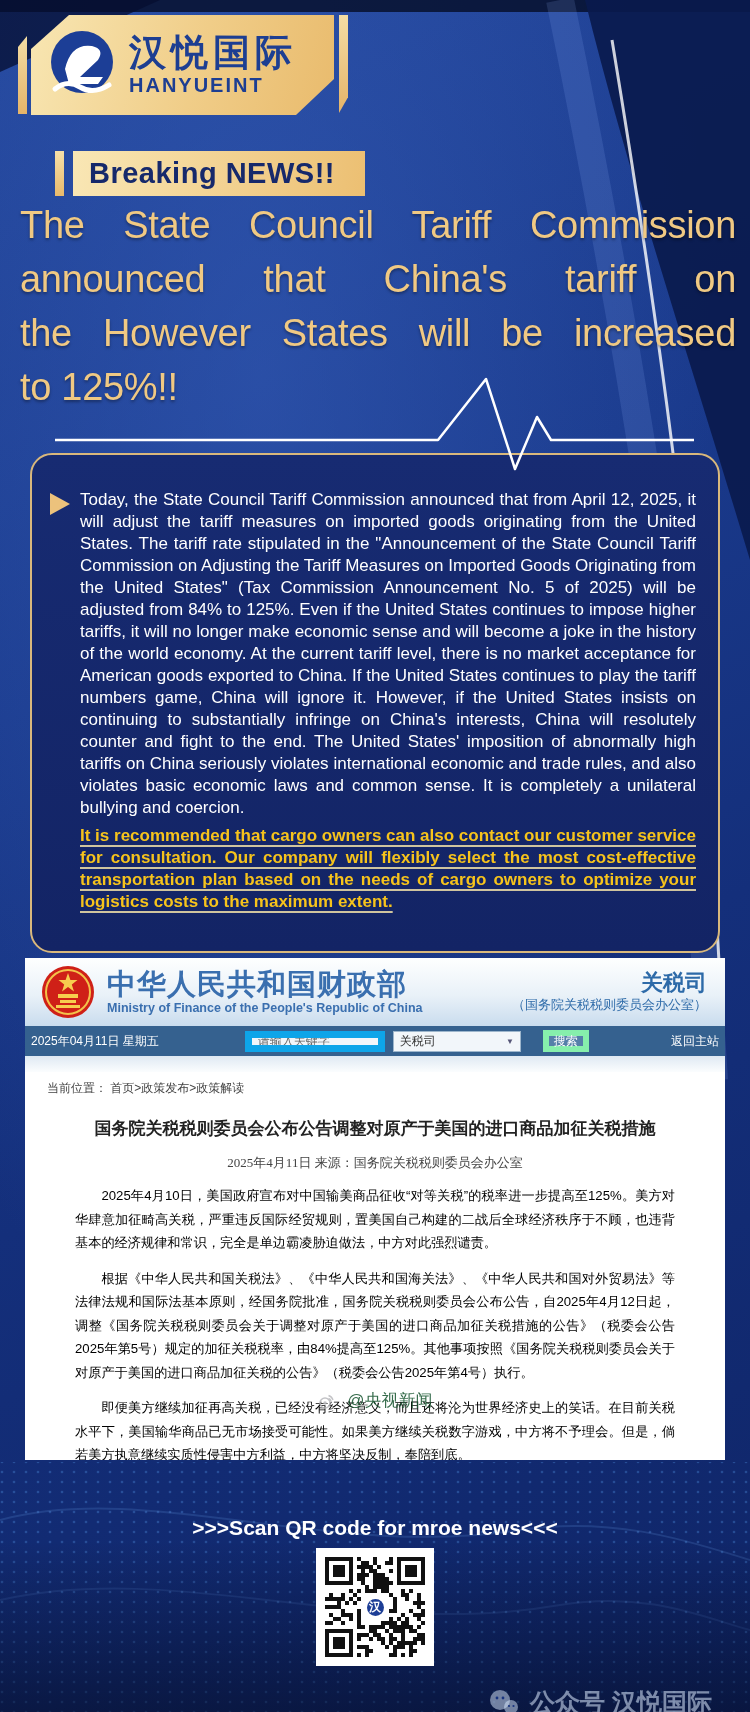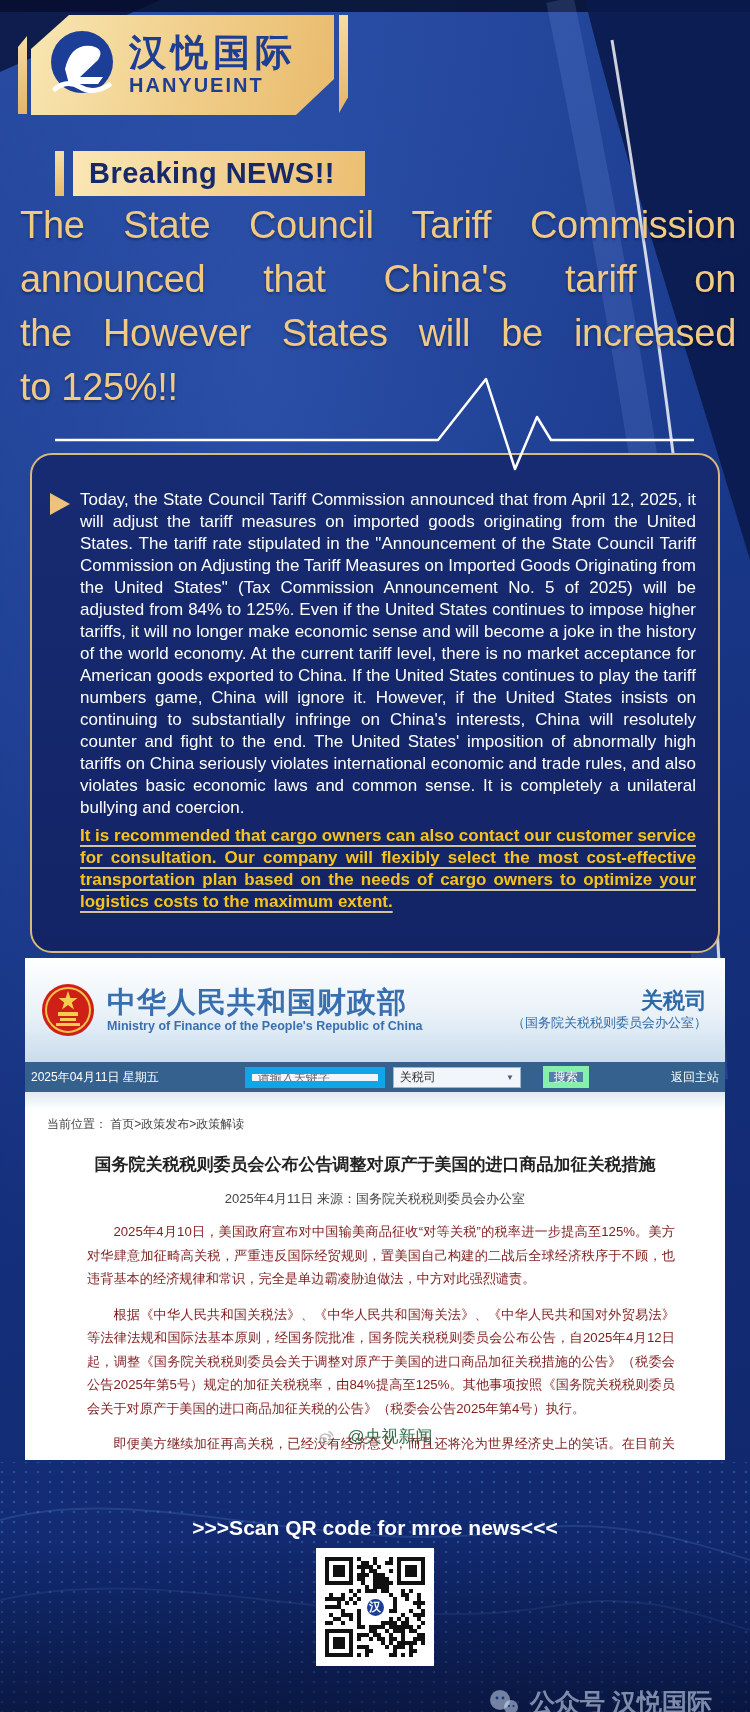--- a/index.html
+++ b/index.html
@@ -40,21 +40,21 @@
     background:linear-gradient(180deg,#172b72 0%,#132465 100%);
     border:2px solid #d9b87c;border-radius:22px;
     padding:34px 22px 4px 48px;overflow:hidden;}
   .ann-bullet{position:absolute;left:18px;top:38px;width:0;height:0;
     border-left:20px solid #ecc27c;border-top:11px solid transparent;border-bottom:11px solid transparent;}
   .ann-text{margin:0;color:#ffffff;font-size:17px;line-height:22px;text-align:justify;}
   .ann-reco{margin:6px 0 0 0;color:#f6c31c;font-weight:700;font-size:17px;line-height:22px;text-align:justify;
     text-decoration:underline;text-decoration-color:#cfc49e;text-decoration-thickness:2px;text-underline-offset:4px;}
   
   .site-card{left:25px;top:958px;width:700px;height:502px;background:#fff;z-index:2;overflow:hidden;}
-  .site-header{height:104px;display:flex;align-items:center;padding:0 18px 0 16px;
+  .site-header{height:68px;display:flex;align-items:center;padding:0 18px 0 16px;
     background:linear-gradient(180deg,#feffff 0%,#e9f1f8 55%,#c9dcee 100%);}
   .site-title-cn{font-size:29px;font-weight:700;color:#3a6faf;letter-spacing:1px;line-height:32px;}
   .site-title-en{font-size:12.5px;font-weight:700;color:#3a6faf;line-height:16px;}
   .site-dept{margin-left:auto;text-align:right;color:#2d6aa8;}
   .site-dept-name{font-size:22px;font-weight:700;line-height:26px;}
   .site-dept-sub{font-size:13px;line-height:18px;}
   .site-nav{height:30px;background:#35618f;display:flex;align-items:center;padding:0 6px;color:#fff;}
   .nav-date{font-size:12px;white-space:nowrap;}
   .nav-search{margin-left:86px;width:140px;height:21px;background:#f2f6fa;border:7px solid #0ea5e9;
     font-size:12px;padding:0 6px;color:#333;font-family:inherit;}
@@ -62,22 +62,22 @@
   .nav-select{margin-left:8px;width:128px;height:21px;background:#f2f6fa;border:1px solid #9db6cc;
     font-size:12px;color:#333;display:flex;align-items:center;padding:0 6px;}
   .nav-select .caret{margin-left:auto;font-size:8px;color:#557;}
   .nav-btn{margin-left:22px;width:46px;height:22px;background:#557fa9;border:6px solid #86efac;color:#fff;
     font-size:12px;display:flex;align-items:center;justify-content:center;}
   .nav-home{margin-left:auto;font-size:12px;color:#fff;text-decoration:none;}
   .site-strip{height:16px;background:linear-gradient(180deg,#dfe9f3,#fbfdfe);}
   .crumb{padding:8px 0 4px 22px;font-size:12px;color:#444;}
   .article{padding:0 50px;position:relative;}
   .art-title{margin-top:16px;font-size:17px;font-weight:700;color:#222;text-align:center;line-height:24px;}
-  .art-meta{margin-top:13px;font-size:13px;color:#444;text-align:center;}
-  .art-p{margin:12px 0 0 12px;font-size:13.2px;line-height:1.78;color:#7f1d1d;text-align:justify;text-indent:2em;}
+  .art-meta{margin-top:13px;font-size:13px;color:#444;text-align:center;font-family:Liberation Serif, serif;}
+  .art-p{margin:12px 0 0 0;font-size:13.2px;line-height:1.78;color:#000000;text-align:justify;text-indent:2em;}
   .art-watermark{position:absolute;left:0;right:0;top:272px;display:flex;align-items:center;justify-content:center;
     gap:12px;color:#14532d;font-size:17px;opacity:.85;pointer-events:none;}
   
   .qr-caption{left:0;top:1516px;width:750px;text-align:center;color:#fff;font-size:21px;font-weight:700;z-index:2;}
   .qr-wrap{left:50%;top:1548px;transform:translateX(-50%);background:#fff;padding:9px;z-index:2;position:absolute;}
   .qr-inner{position:relative;width:100px;height:100px;}
   .qr-logo{position:absolute;left:50%;top:50%;transform:translate(-50%,-50%);width:22px;height:22px;background:#fff;
     border-radius:4px;display:flex;align-items:center;justify-content:center;}
   .qr-logo i{width:17px;height:17px;border-radius:50%;background:#1d3e96;color:#fff;font-style:normal;
     font-size:12px;font-weight:700;display:flex;align-items:center;justify-content:center;}

